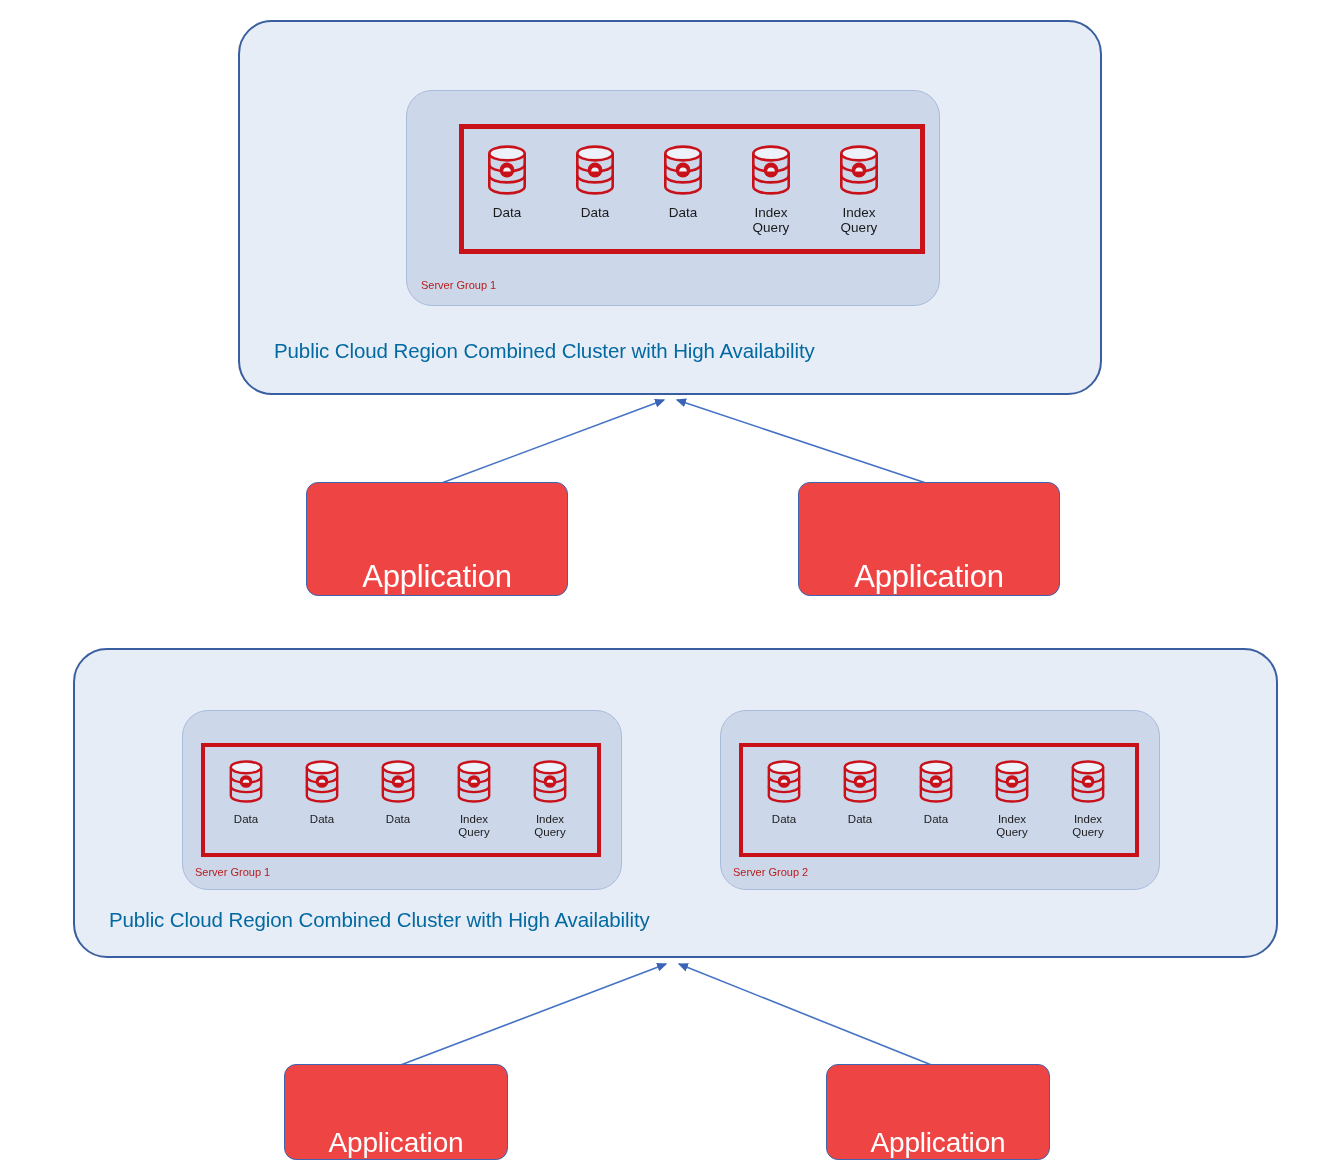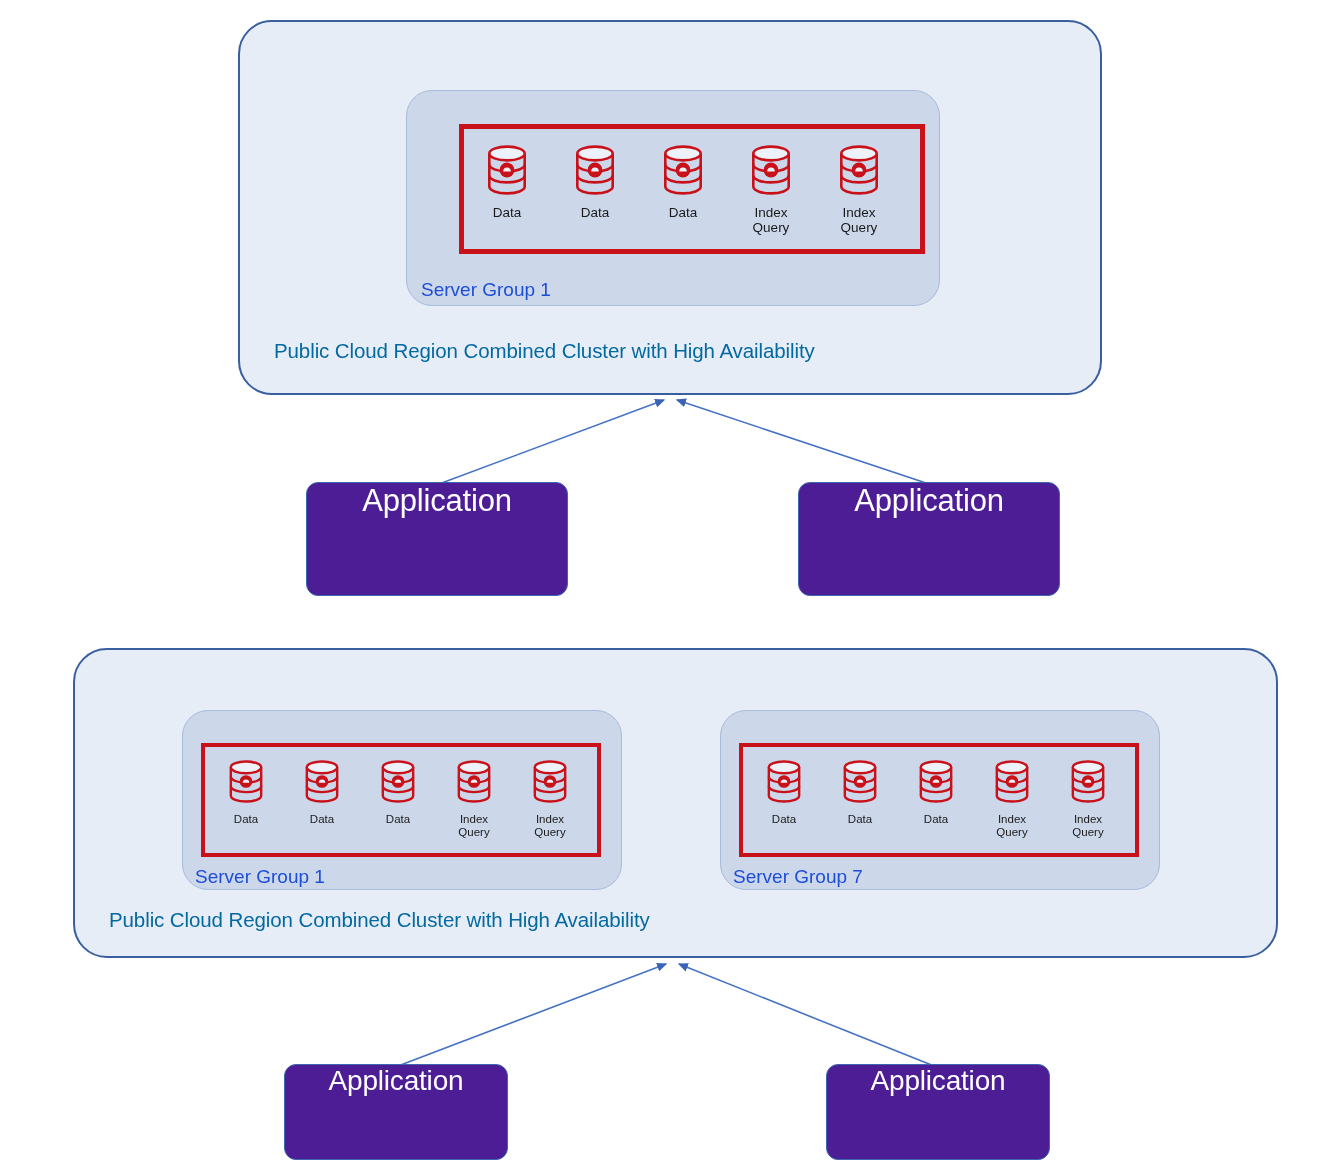--- a/index.html
+++ b/index.html
@@ -51,22 +51,22 @@
   
   .server-group {
     position: absolute;
     box-sizing: border-box;
     background: #CCD7EA;
     border: 1.5px solid #A9BBDB;
     border-radius: 26px;
   }
   .server-group-label {
     position: absolute;
-    font-size: 19px;
-    color: #1d4ed8;
+    font-size: 11px;
+    color: #b91c1c;
     white-space: nowrap;
   }
 
   
   .node-box {
     position: absolute;
     box-sizing: border-box;
     border: 5px solid #C9111A;
     background: transparent;
   }
@@ -87,25 +87,25 @@
     text-align: center;
     color: #1a1a1a;
     line-height: 1.12;
     white-space: pre-line;
   }
 
   
   .app-box {
     position: absolute;
     box-sizing: border-box;
-    background: #4c1d95;
+    background: #ef4444;
     border: 1px solid #3C66B0;
     border-radius: 12px;
     display: flex;
-    align-items: flex-start;
+    align-items: flex-end;
     justify-content: center;
     color: #ffffff;
     letter-spacing: -0.2px;
   }
 </style>
 </head>
 <body>
 
 <div id="stage">
 
@@ -397,21 +397,21 @@
               </g>
               <circle cx="21" cy="26" r="7.4" fill="#C9111A"></circle>
               <path d="M17.2,27.4 a3.8,3.8 0 0 1 7.6,0 z" fill="#EDF1F9"></path>
             </svg>
           </span>
           <span class="node-label" style="font-size:11.5px;">Index
 Query</span>
         </div>
       </div>
 
-      <div class="server-group-label" style="left:12px; top:155px;">Server Group 7</div>
+      <div class="server-group-label" style="left:12px; top:155px;">Server Group 2</div>
     </div>
 
     <div class="cluster-caption" style="left:34px; top:258px; font-size:20.5px;">Public Cloud Region Combined Cluster with High Availability</div>
   </div>
 
   <div class="app-box" style="left:268px; top:1064px; width:224px; height:96px; font-size:28px;">
     <span>Application</span>
   </div>
   <div class="app-box" style="left:810px; top:1064px; width:224px; height:96px; font-size:28px;">
     <span>Application</span>

